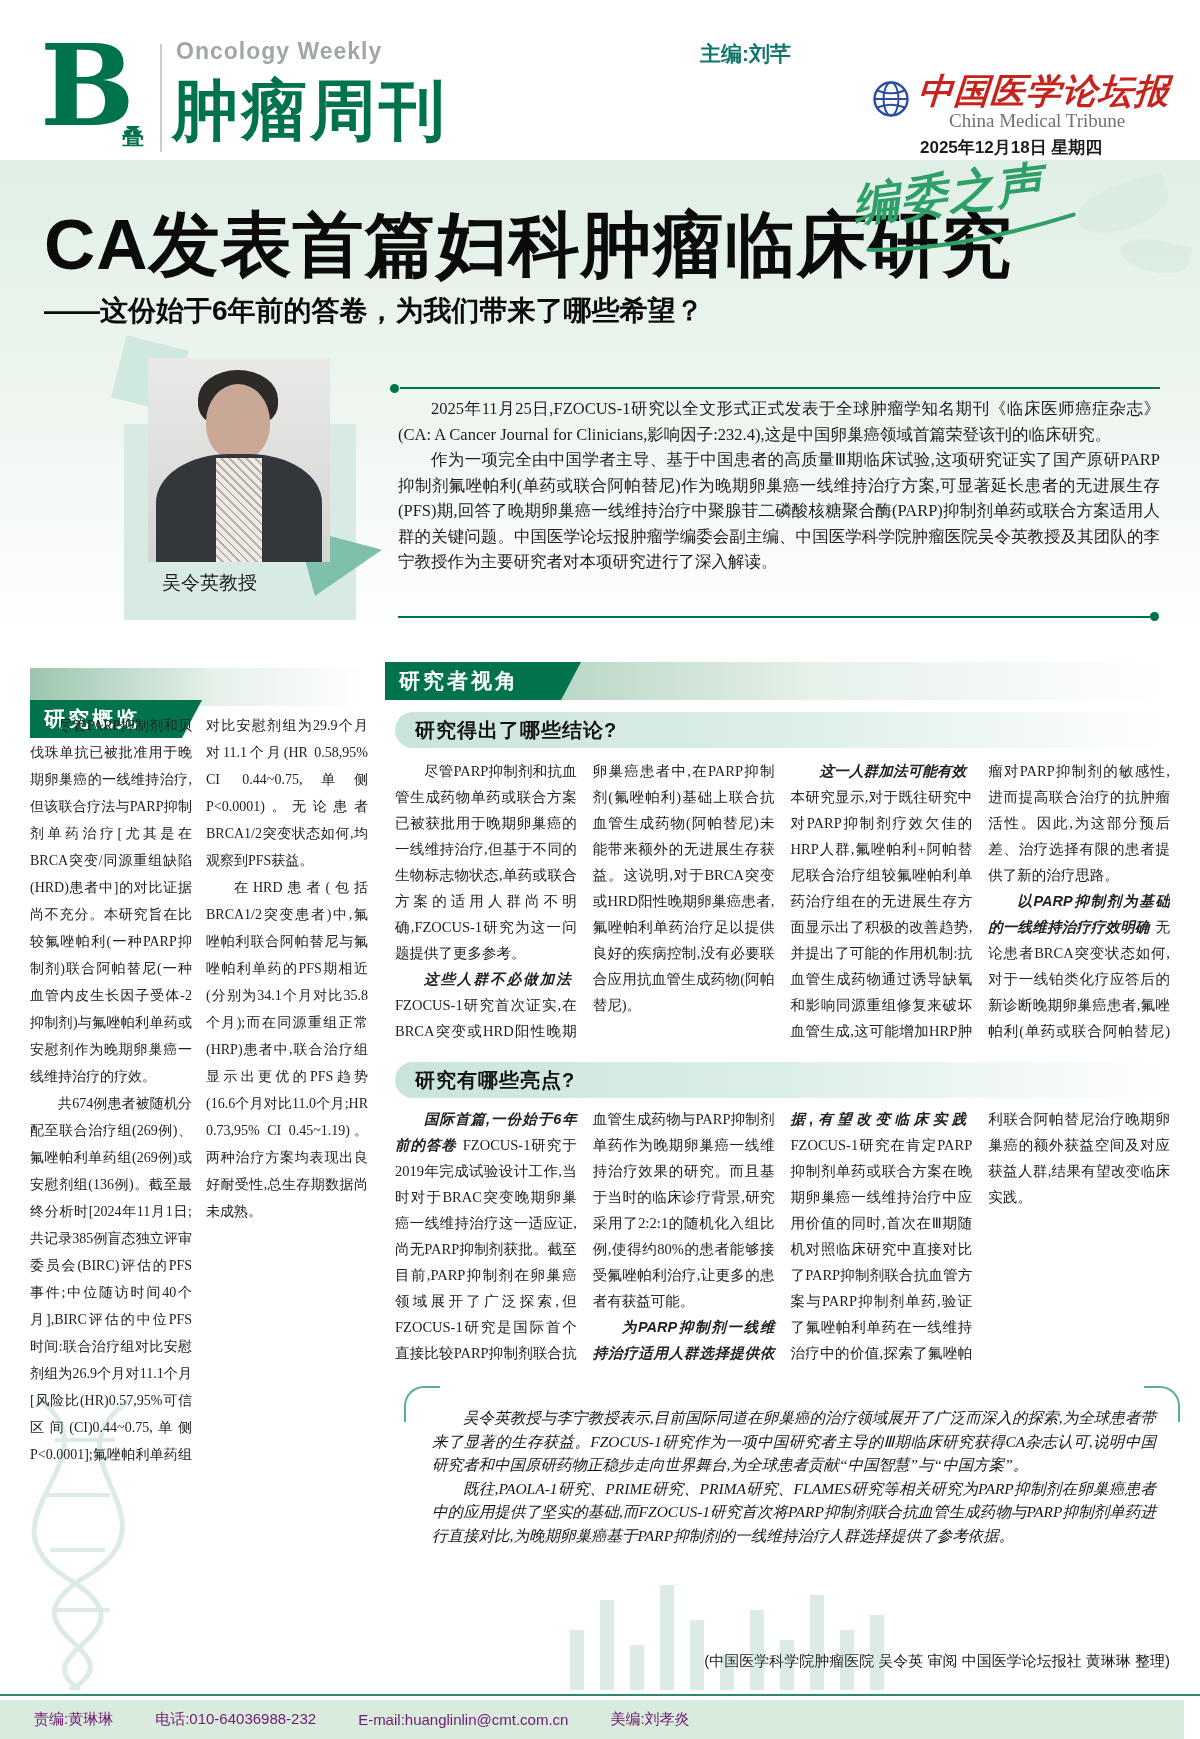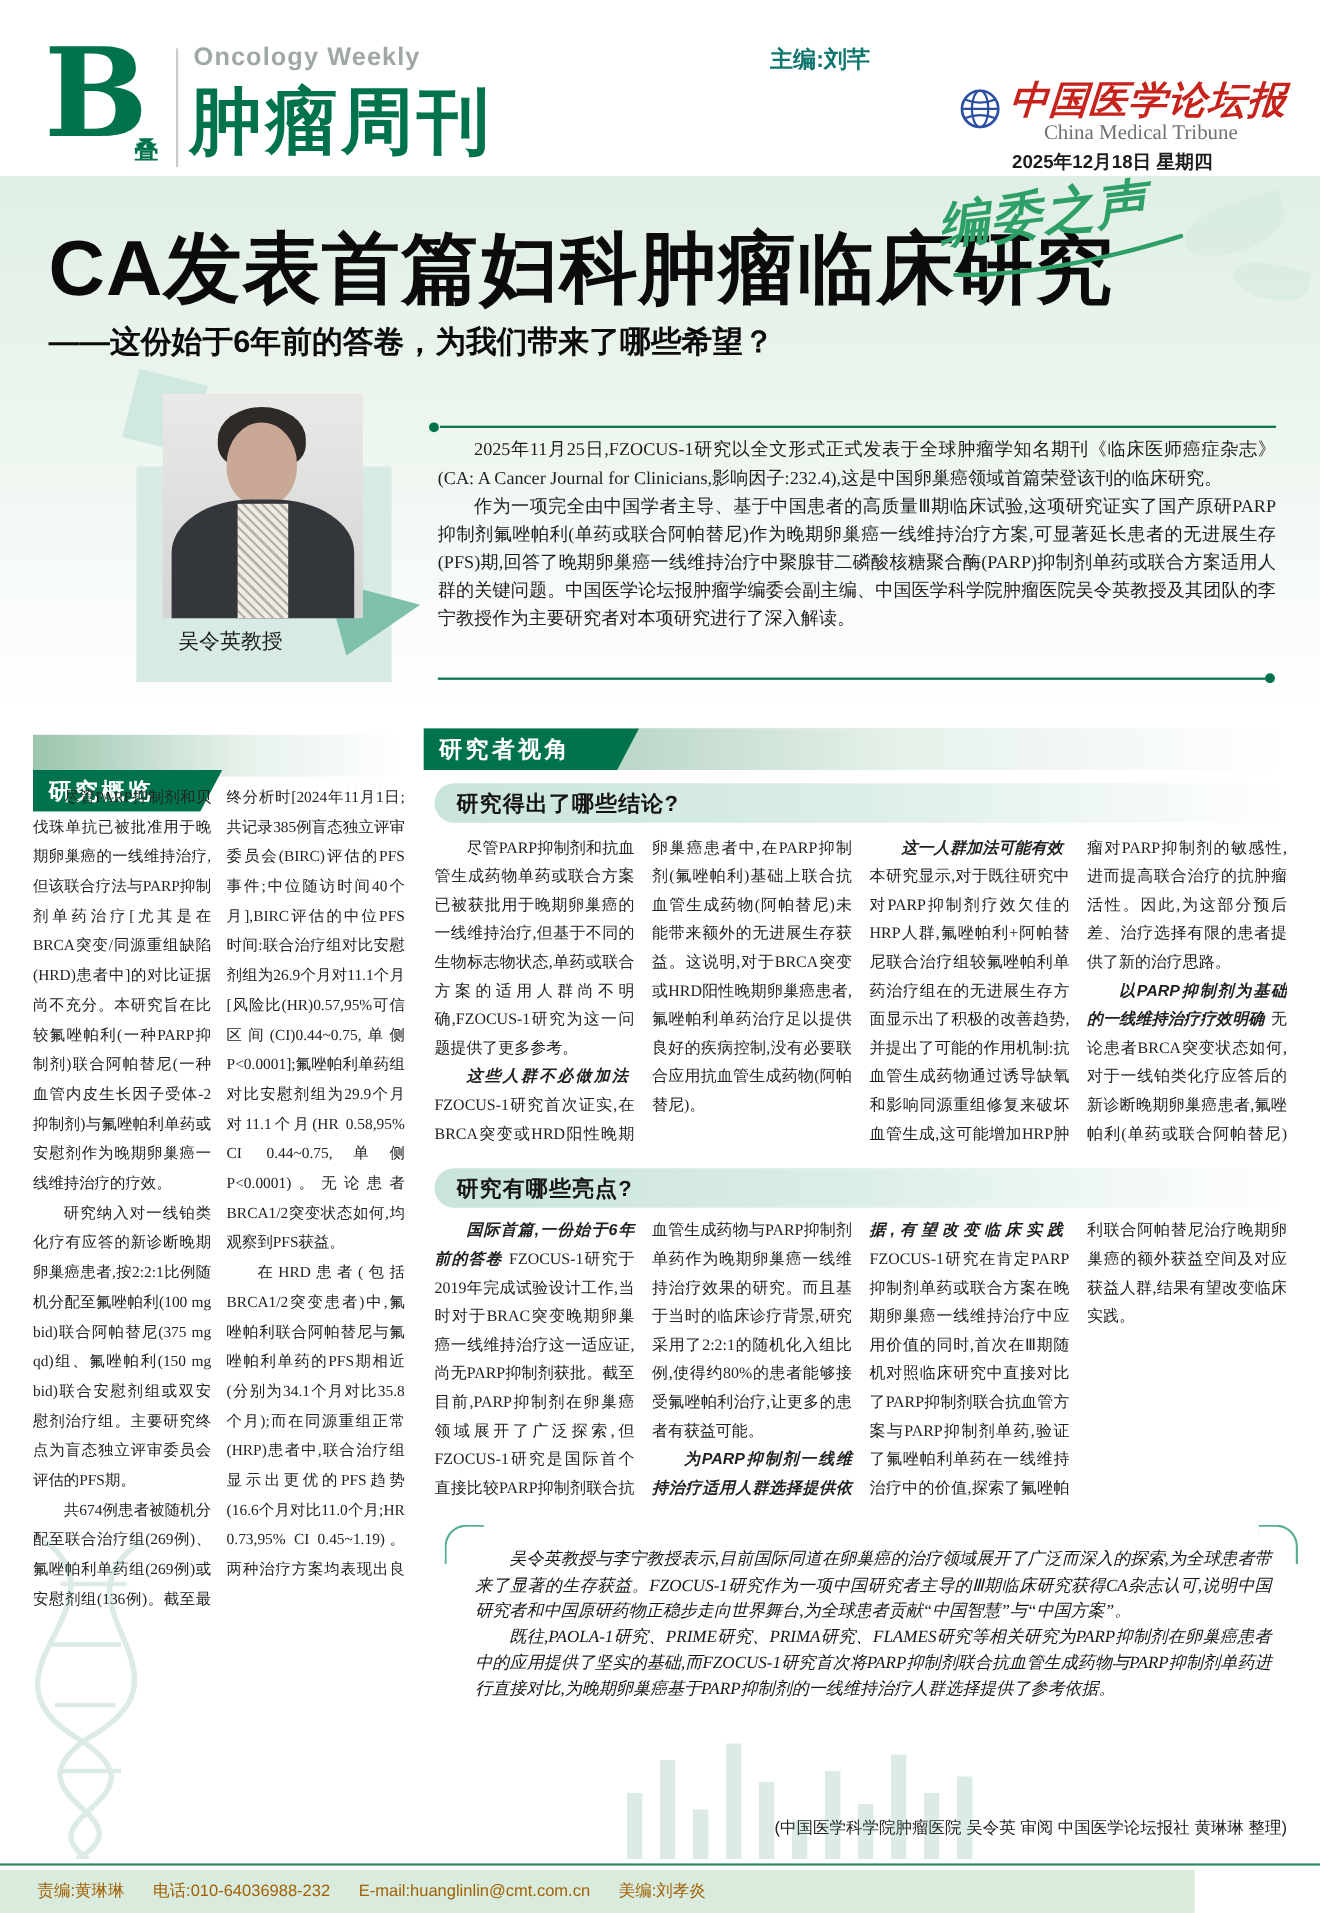--- a/index.html
+++ b/index.html
@@ -87,23 +87,23 @@
     font-family:"Liberation Serif",serif;font-style:italic;font-size:15.5px;
     line-height:23.5px;text-align:justify;color:#161616;padding:8px 14px;box-sizing:border-box;overflow:hidden;}
   .quote-box p{margin:0;text-indent:2em;}
   .corner{width:34px;height:34px;border:0 solid #57b08f;}
   .corner-tl{left:404px;top:1386px;border-left-width:2px;border-top-width:2px;border-top-left-radius:20px;}
   .corner-tr{left:1144px;top:1386px;border-right-width:2px;border-top-width:2px;border-top-right-radius:20px;}
   .attribution{left:418px;top:1652px;width:752px;text-align:right;font-size:15px;color:#222;}
 
   
   .footer-line{left:0;top:1694px;width:1200px;height:2px;background:#2e8b61;}
-  .footer-bar{left:0;top:1700px;width:1086px;height:39px;background:#d9ebdc;
+  .footer-bar{left:0;top:1700px;width:1184px;height:39px;background:#d9ebdc;
     display:flex;align-items:center;padding-left:34px;box-sizing:border-box;
-    font-size:15px;color:#a16207;gap:26px;}
+    font-size:15px;color:#701a75;gap:42px;}
 
   
   .deco{opacity:.16;}
 </style>
 </head>
 <body>
 
 <div class="abs top-wash"></div>
 <div class="abs leaf" style="left:1075px;top:185px;width:95px;height:44px;transform:rotate(-18deg);"></div>
 <div class="abs leaf" style="left:1120px;top:240px;width:70px;height:32px;transform:rotate(12deg);"></div>
@@ -154,21 +154,20 @@
   <p>作为一项完全由中国学者主导、基于中国患者的高质量Ⅲ期临床试验,这项研究证实了国产原研PARP抑制剂氟唑帕利(单药或联合阿帕替尼)作为晚期卵巢癌一线维持治疗方案,可显著延长患者的无进展生存(PFS)期,回答了晚期卵巢癌一线维持治疗中聚腺苷二磷酸核糖聚合酶(PARP)抑制剂单药或联合方案适用人群的关键问题。中国医学论坛报肿瘤学编委会副主编、中国医学科学院肿瘤医院吴令英教授及其团队的李宁教授作为主要研究者对本项研究进行了深入解读。</p>
 </div>
 <div class="abs rule" style="left:398px;top:616px;width:752px;"></div>
 <div class="abs rule-dot" style="left:1150px;top:612px;"></div>
 
 <div class="abs banner" style="left:30px;top:668px;width:338px;">
   <div class="solid" style="width:172px;margin-top:32px;">研究概览</div>
 </div>
 <div class="abs overview-cols">
   <p>尽管PARP抑制剂和贝伐珠单抗已被批准用于晚期卵巢癌的一线维持治疗,但该联合疗法与PARP抑制剂单药治疗[尤其是在BRCA突变/同源重组缺陷(HRD)患者中]的对比证据尚不充分。本研究旨在比较氟唑帕利(一种PARP抑制剂)联合阿帕替尼(一种血管内皮生长因子受体-2抑制剂)与氟唑帕利单药或安慰剂作为晚期卵巢癌一线维持治疗的疗效。</p>
-  <p>研究纳入对一线铂类化疗有应答的新诊断晚期卵巢癌患者,按2:2:1比例随机分配至氟唑帕利(100 mg bid)联合阿帕替尼(375 mg qd)组、氟唑帕利(150 mg bid)联合安慰剂组或双安慰剂治疗组。主要研究终点为盲态独立评审委员会评估的PFS期。</p>
   <p>共674例患者被随机分配至联合治疗组(269例)、氟唑帕利单药组(269例)或安慰剂组(136例)。截至最终分析时[2024年11月1日;共记录385例盲态独立评审委员会(BIRC)评估的PFS事件;中位随访时间40个月],BIRC评估的中位PFS时间:联合治疗组对比安慰剂组为26.9个月对11.1个月[风险比(HR)0.57,95%可信区间(CI)0.44~0.75,单侧P&lt;0.0001];氟唑帕利单药组对比安慰剂组为29.9个月对11.1个月(HR 0.58,95% CI 0.44~0.75,单侧P&lt;0.0001)。无论患者BRCA1/2突变状态如何,均观察到PFS获益。</p>
   <p>在HRD患者(包括BRCA1/2突变患者)中,氟唑帕利联合阿帕替尼与氟唑帕利单药的PFS期相近(分别为34.1个月对比35.8个月);而在同源重组正常(HRP)患者中,联合治疗组显示出更优的PFS趋势(16.6个月对比11.0个月;HR 0.73,95% CI 0.45~1.19)。两种治疗方案均表现出良好耐受性,总生存期数据尚未成熟。</p>
 
 </div>
 
 <div class="abs banner" style="left:385px;top:662px;width:785px;">
   <div class="solid" style="width:196px;">研究者视角</div>
 </div>
 
 <div class="abs pill" style="left:395px;top:712px;width:775px;">研究得出了哪些结论?</div>

